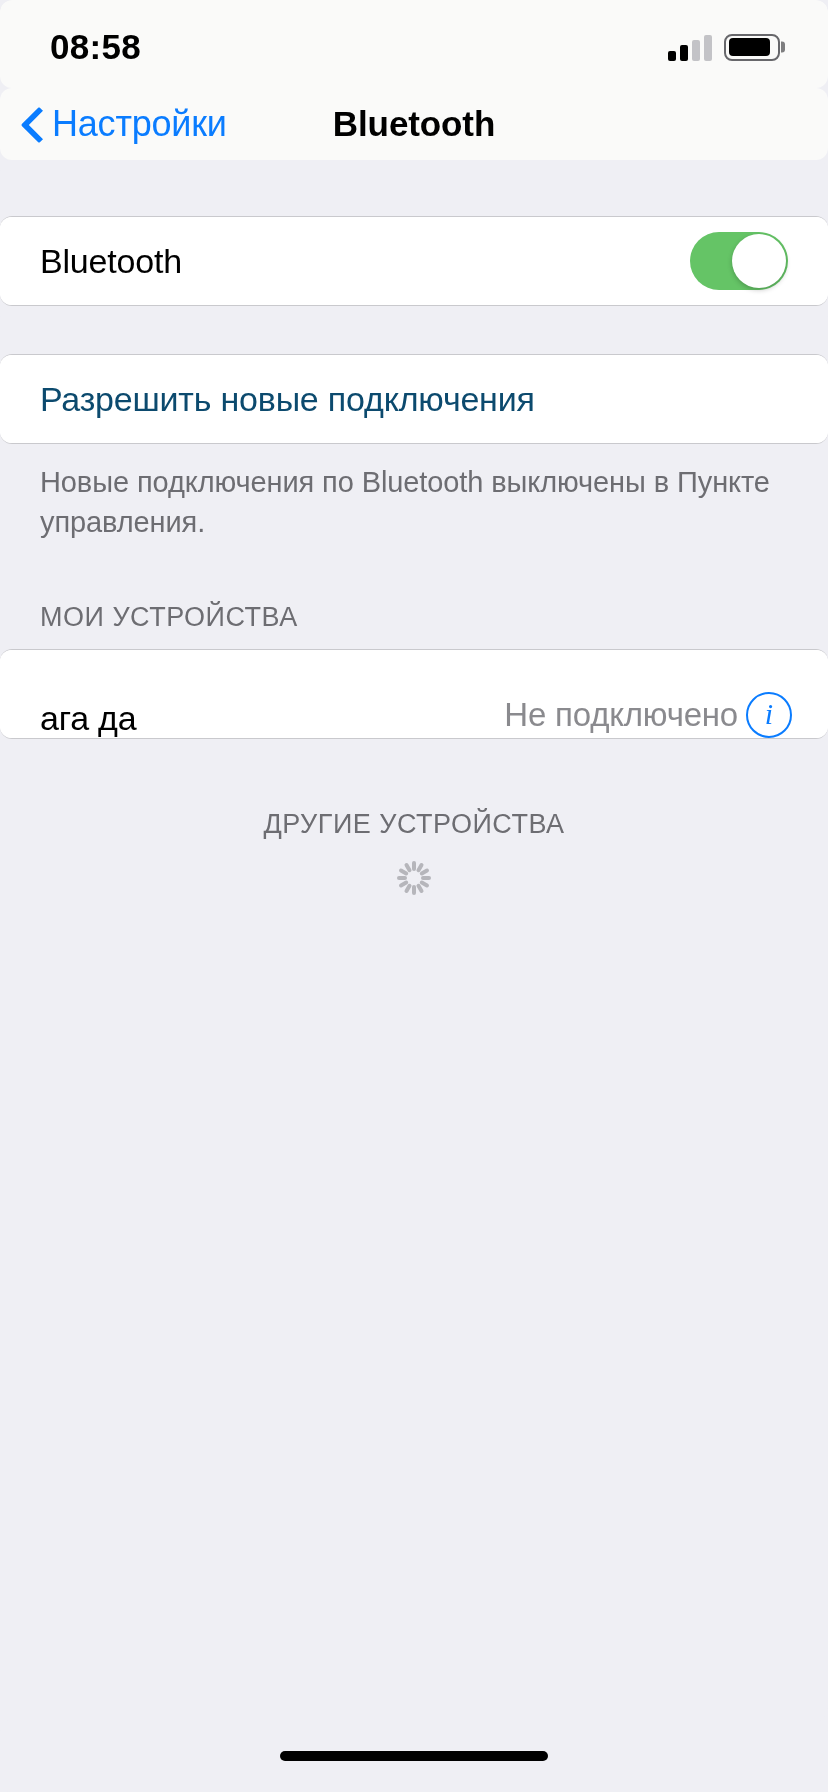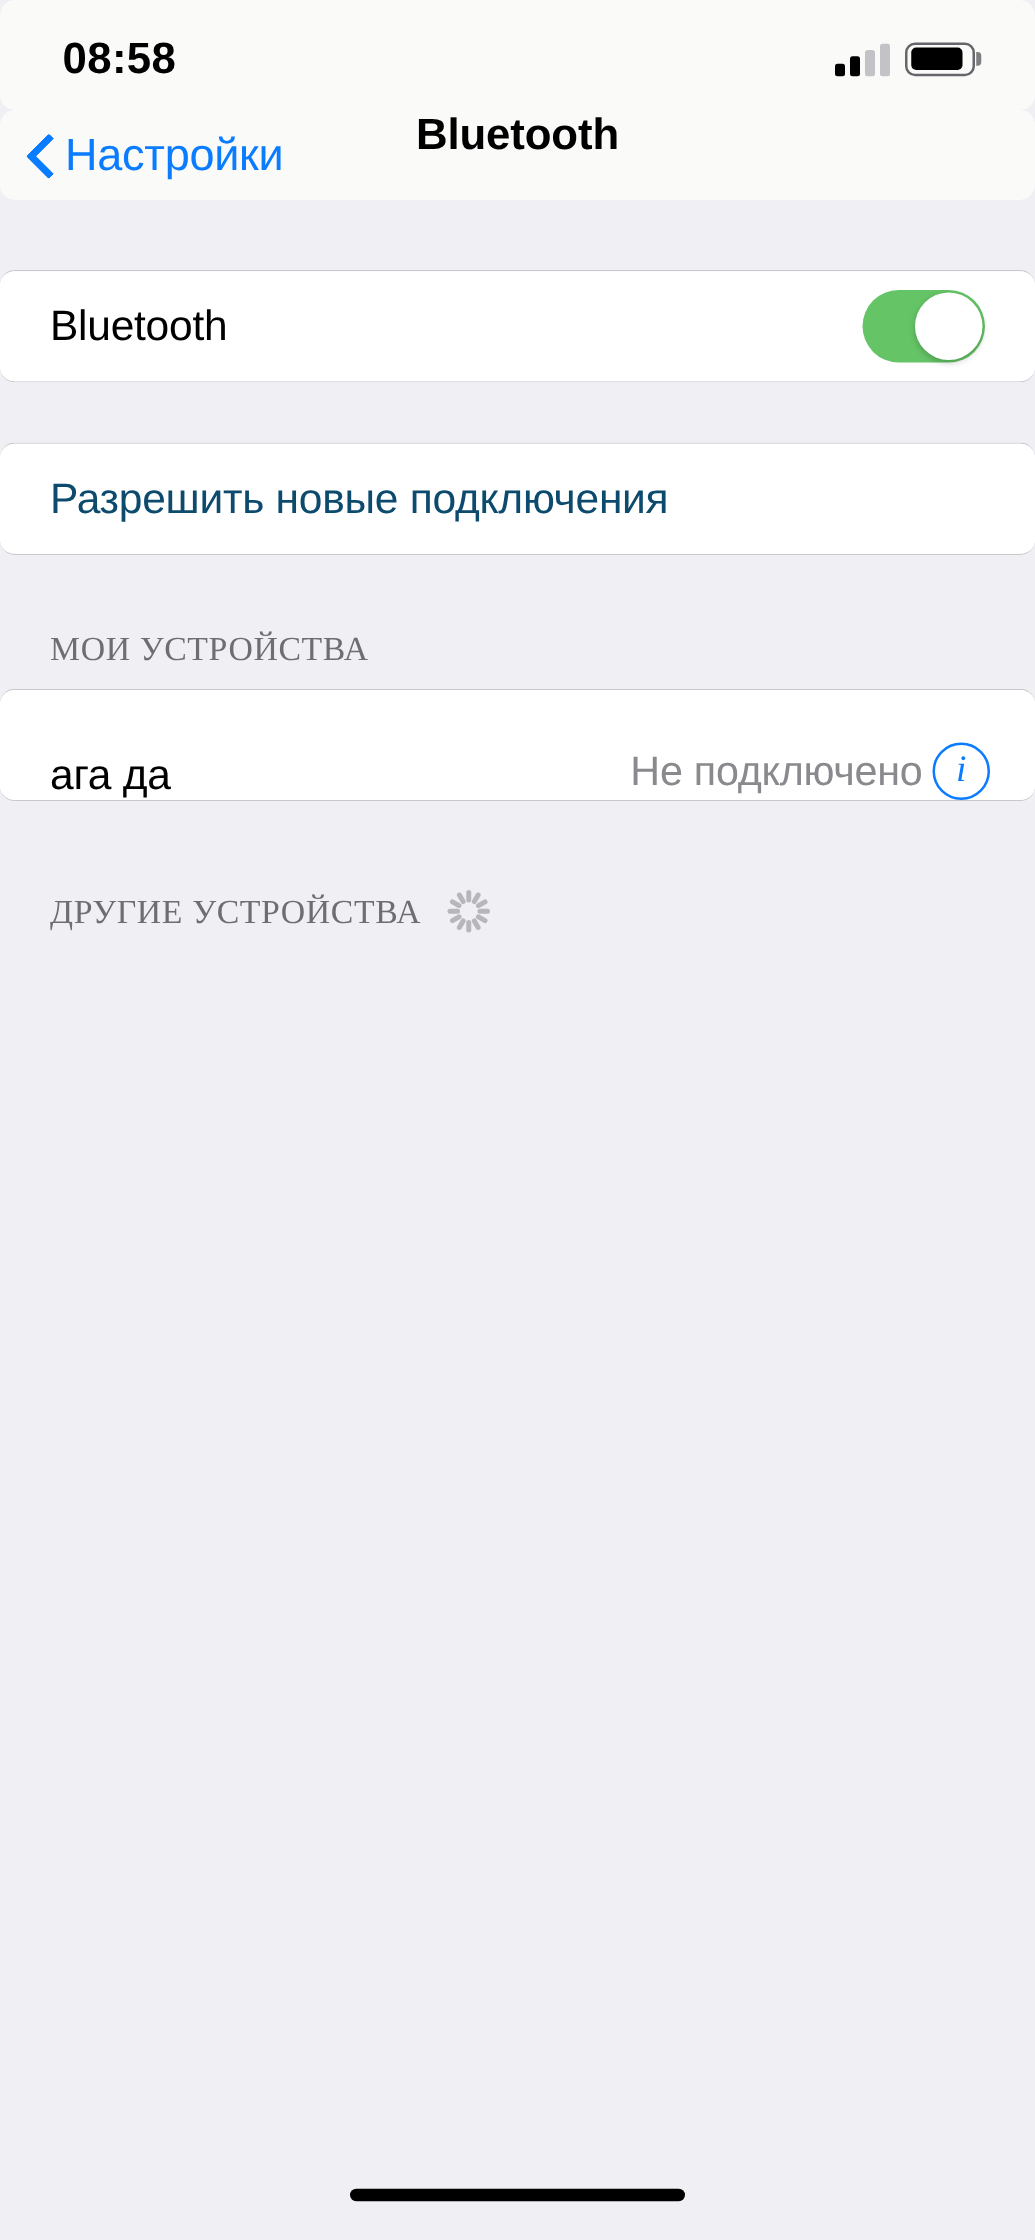--- a/index.html
+++ b/index.html
@@ -92,20 +92,21 @@
     border-radius: 0 3px 3px 0;
     opacity: 0.85;
   }
 
   
   .nav-bar {
     height: 72px;
     background: #FAFAF9;
     position: relative;
     display: flex;
+    align-items: center;
     flex: 0 0 auto;
   }
 
   .nav-back {
     display: flex;
     align-items: center;
     gap: 8px;
     padding-left: 22px;
     cursor: pointer;
     height: 100%;
@@ -221,24 +222,23 @@
   
   .section-header {
     font-size: 27px;
     color: #6D6D72;
     letter-spacing: 0.5px;
     padding: 0 40px;
     display: flex;
     align-items: center;
     gap: 20px;
     text-transform: uppercase;
-    font-family: Liberation Serif, serif;
   }
   .section-header.my-devices { padding-top: 60px; padding-bottom: 16px; }
-  .section-header.other-devices { padding-top: 70px; padding-bottom: 16px; }
+  .section-header.other-devices { padding-top: 70px; padding-bottom: 16px; flex-direction: column; }
 
   
   .spinner {
     position: relative;
     width: 36px;
     height: 36px;
     flex: 0 0 auto;
   }
   .spinner i {
     position: absolute;
@@ -354,20 +354,21 @@
     </div>
 
     <div class="gap gap-48"></div>
 
     <div class="group">
       <div class="row">
         <span class="row-label link">Разрешить новые подключения</span>
       </div>
     </div>
 
+    <div class="footnote">Новые подключения по Bluetooth выключены в Пункте управления.</div>
 
     <div class="section-header my-devices">
       <span>МОИ УСТРОЙСТВА</span>
     </div>
 
     <div class="group">
       <div class="device-row">
         <span class="device-name">ага да</span>
         <div class="device-right">
           <span class="device-status">Не подключено</span>

